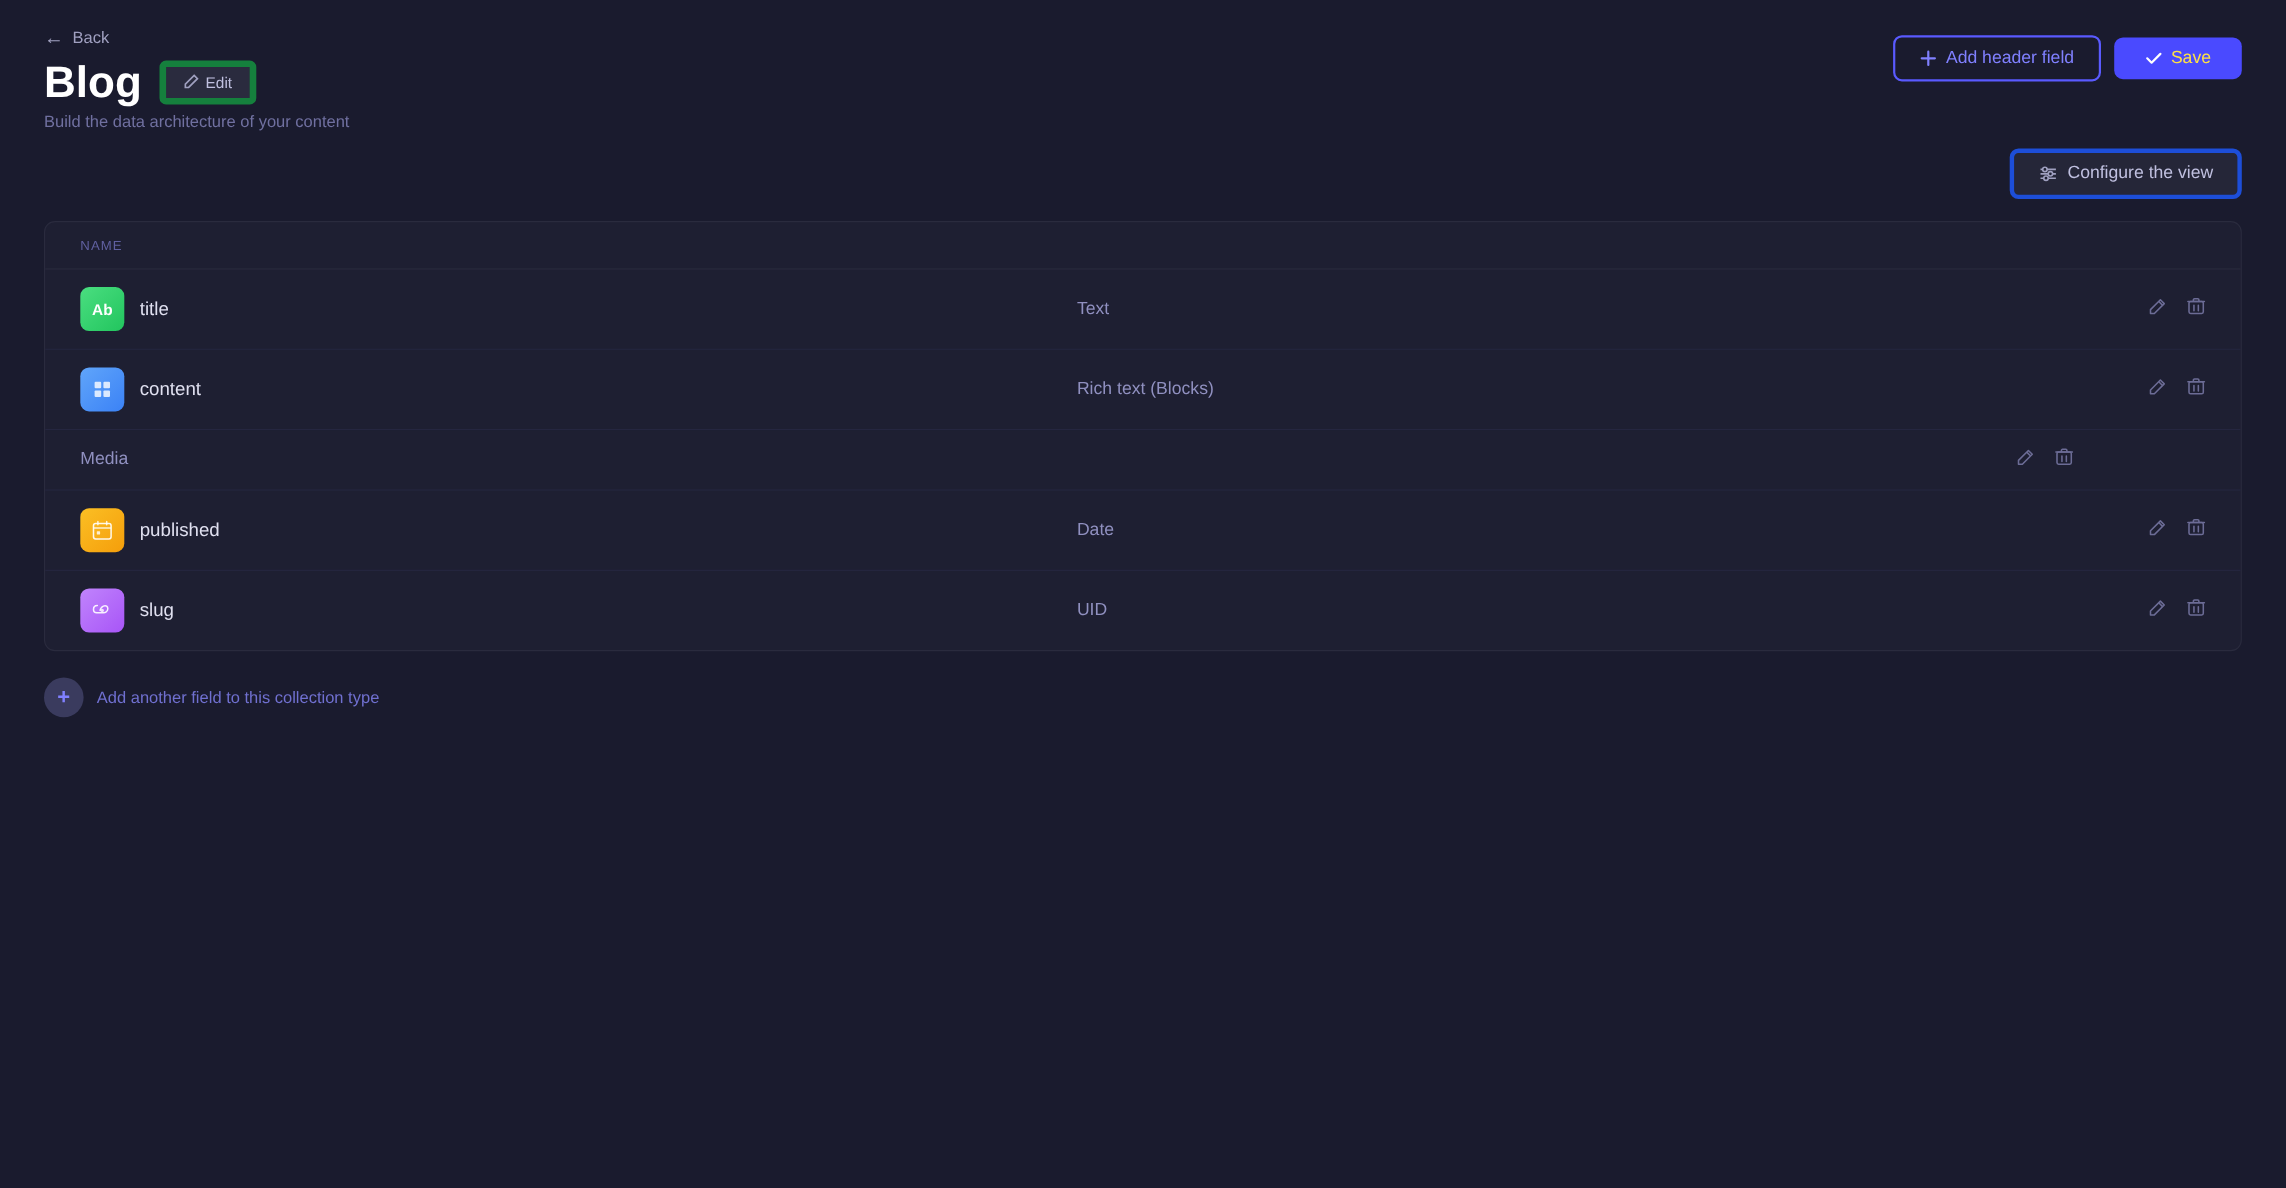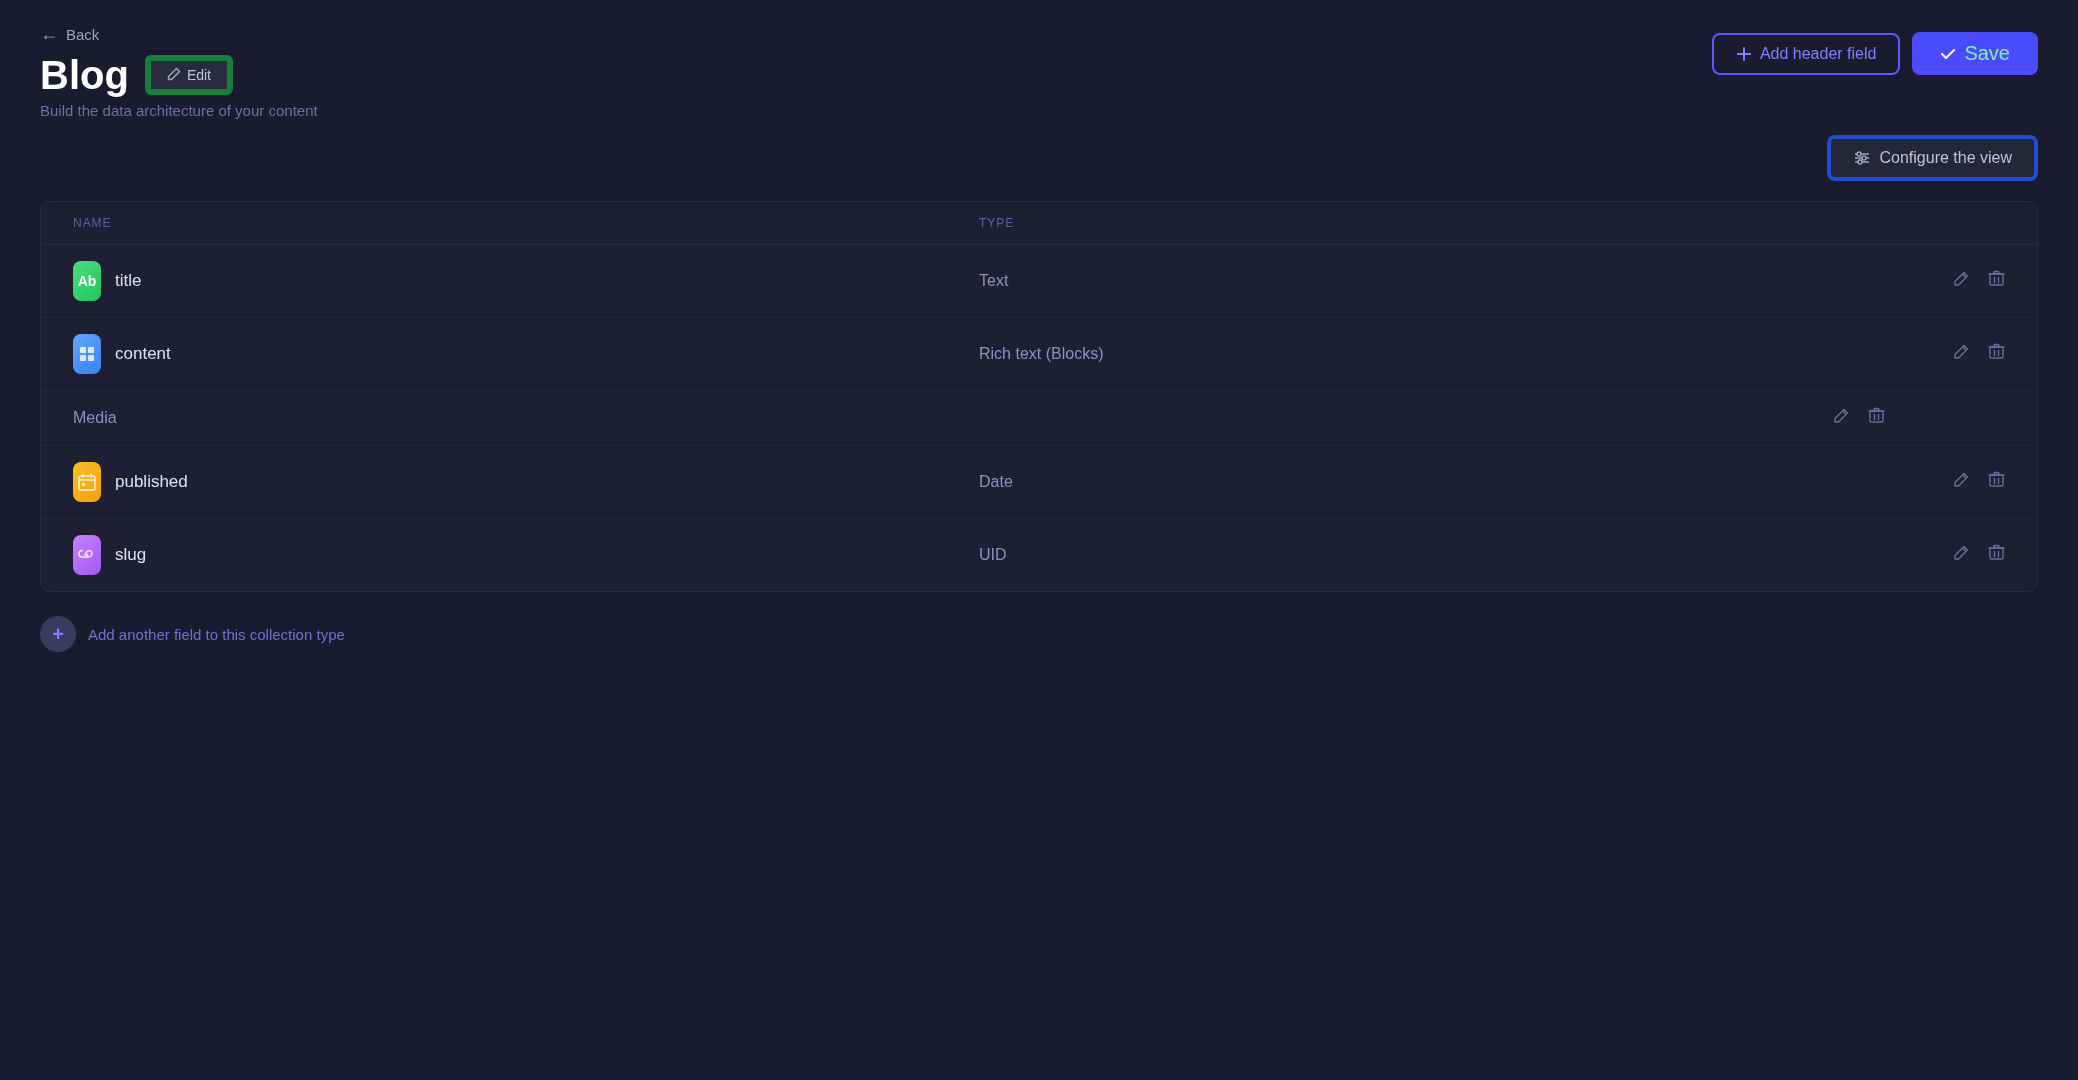--- a/index.html
+++ b/index.html
@@ -91,24 +91,24 @@
       cursor: pointer;
       font-weight: 500;
     }
 
     .save-button {
       display: flex;
       align-items: center;
       gap: 8px;
       background-color: #4a4aff;
       border: none;
-      color: #86efac;
+      color: #fde047;
       padding: 10px 28px;
       border-radius: 8px;
-      font-size: 20px;
+      font-size: 16px;
       cursor: pointer;
       font-weight: 500;
     }
 
     .configure-bar {
       display: flex;
       justify-content: flex-end;
       padding: 0 40px 20px 40px;
     }
 
@@ -160,21 +160,21 @@
       border-bottom: none;
     }
 
     .field-name-cell {
       display: flex;
       align-items: center;
       gap: 14px;
     }
 
     .field-icon {
-      width: 28px;
+      width: 40px;
       height: 40px;
       border-radius: 8px;
       display: flex;
       align-items: center;
       justify-content: center;
       font-size: 18px;
       flex-shrink: 0;
     }
 
     .field-icon.text-icon {
@@ -297,21 +297,20 @@
       <circle cx="11" cy="9" r="2" fill="#1e1f32" stroke="#a0a0c0" stroke-width="1.5"></circle>
       <circle cx="7" cy="13" r="2" fill="#1e1f32" stroke="#a0a0c0" stroke-width="1.5"></circle>
     </svg>
     <span>Configure the view</span>
   </button>
 </div>
 
 <div class="table-container">
   <div class="table-header">
     <span class="col-label">NAME</span>
-    <span class="col-label">TYPE</span>
     <span></span>
   </div>
 
   <div class="table-row">
     <div class="field-name-cell">
       <div class="field-icon text-icon">
         <span style="font-size:14px; font-weight:700; color:#fff;">Ab</span>
       </div>
       <span class="field-name-text">title</span>
     </div>

